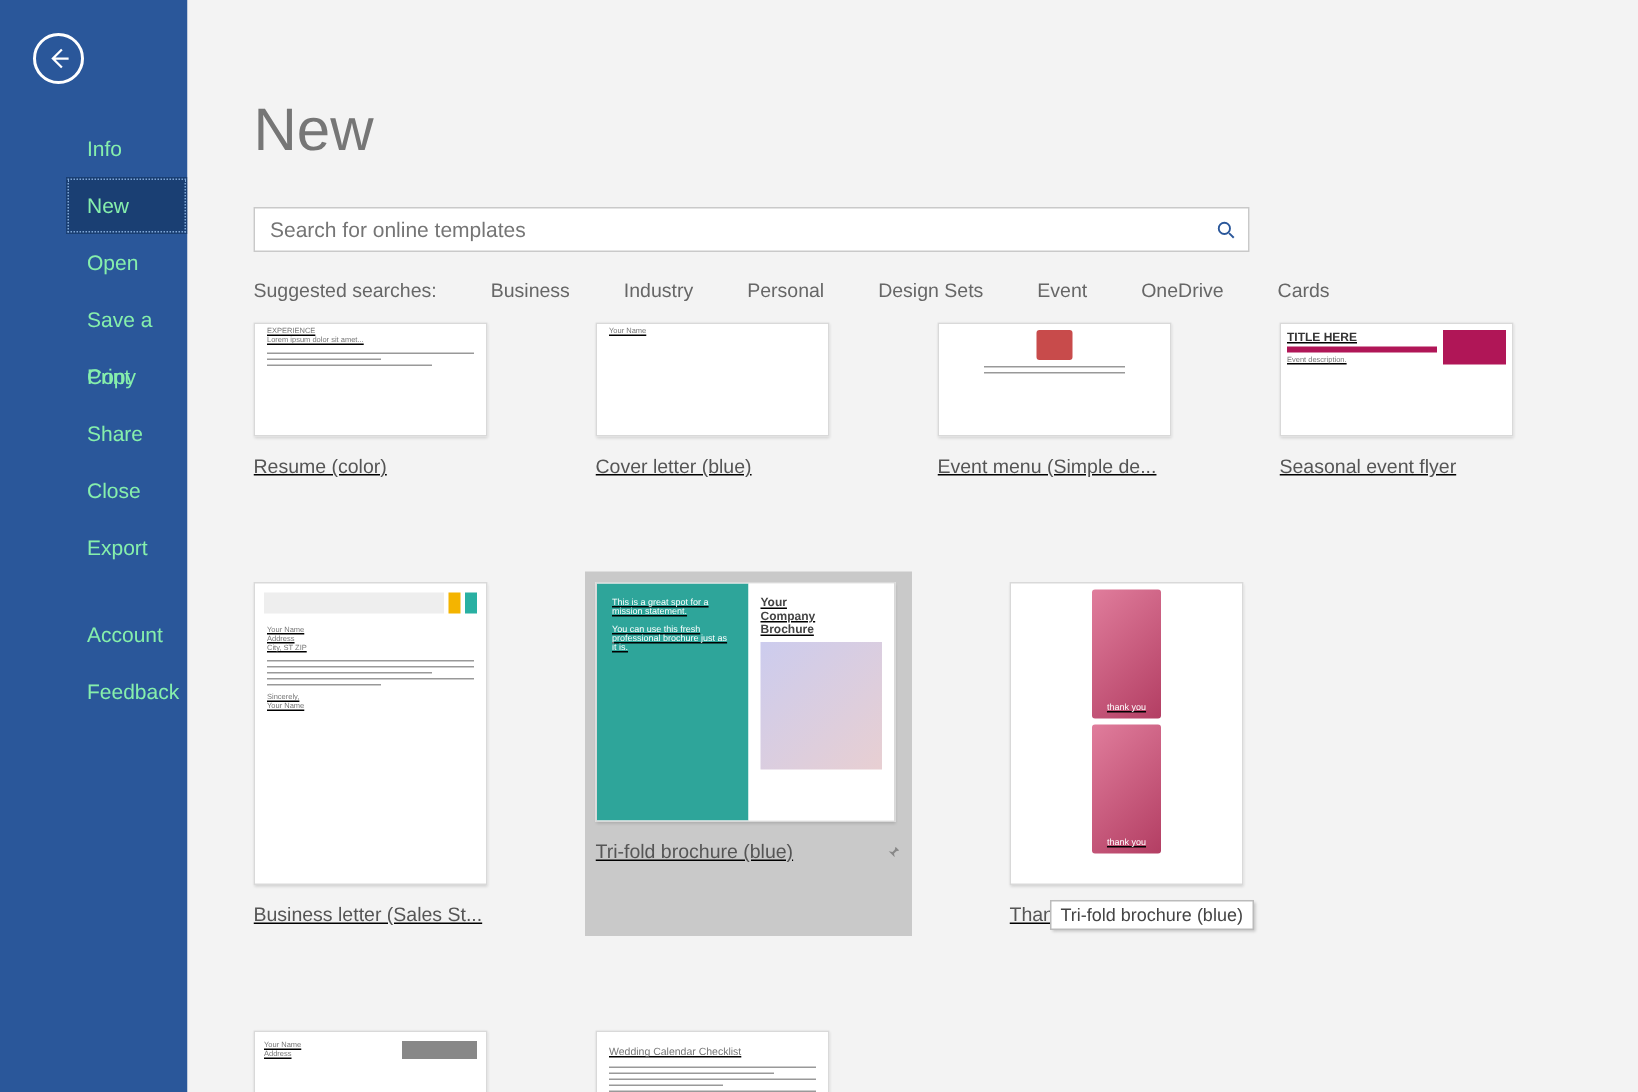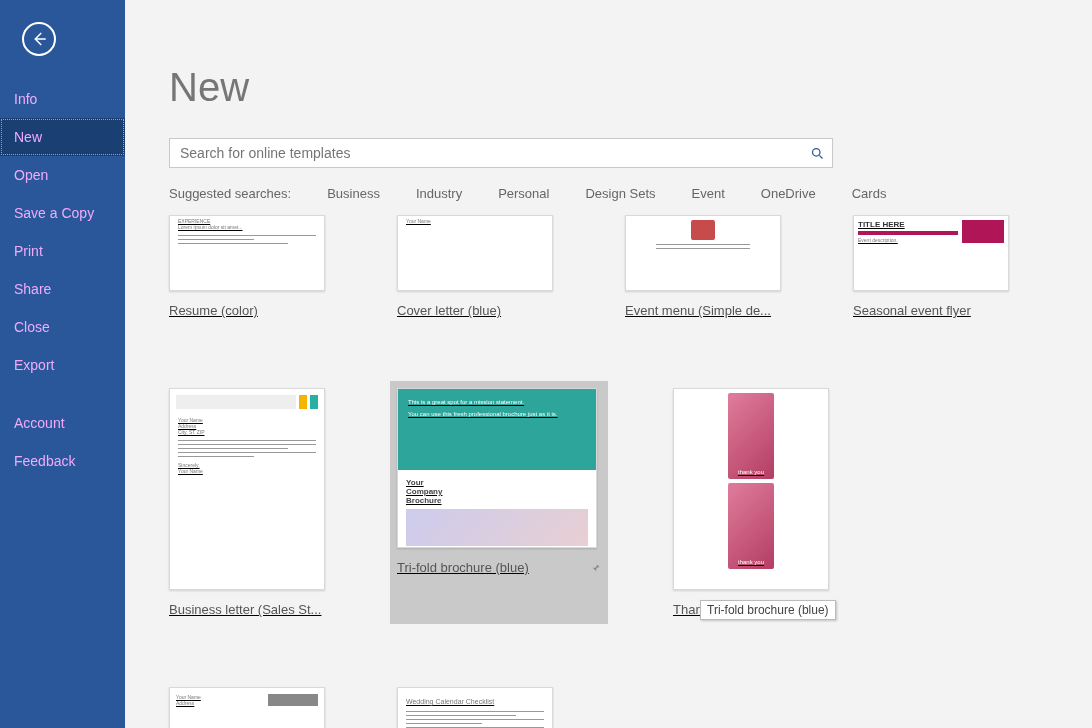--- a/index.html
+++ b/index.html
@@ -4,21 +4,21 @@
 <style>
 * { margin:0; padding:0; box-sizing:border-box; font-family:"Segoe UI",Arial,sans-serif; }
 html,body { width:1092px; height:728px; overflow:hidden; background:#f3f3f3; }
 
 .title-bar { position:absolute; top:0; left:0; right:0; height:28px; text-align:center; font-size:12px; color:#555; line-height:28px; }
 
 .sidebar { position:absolute; top:0; left:0; width:125px; height:728px; background:#2a579a; color:#fff; }
 .back-btn { width:34px; height:34px; margin:22px 0 0 22px; border:2px solid #fff; border-radius:50%; display:flex; align-items:center; justify-content:center; cursor:pointer; }
 .back-btn svg { width:18px; height:18px; fill:none; stroke:#fff; stroke-width:2; }
 .menu { margin-top:24px; display:flex; flex-direction:column; }
-.menu-item { padding:0 14px; height:38px; line-height:38px; font-size:14px; cursor:pointer; color:#f0abfc; }
+.menu-item { padding:0 14px; height:38px; line-height:38px; font-size:14px; cursor:pointer; color:#86efac;margin-left:44px; }
 .menu-item.selected { background:#1a3f73; outline:1px dotted #7fa7d8; outline-offset:-2px; }
 .menu-gap { height:20px; }
 
 .main { position:absolute; left:125px; top:0; right:0; bottom:0; background:#f3f3f3; padding:0 44px; overflow:hidden; }
 .page-title { font-size:40px; font-weight:200; color:#767676; margin-top:65px; }
 
 .search-row { margin-top:28px; display:flex; align-items:center; border:1px solid #c9c9c9; background:#fff; height:30px; width:664px; }
 .search-input { flex:1; border:0; outline:0; font-size:14px; padding:0 10px; color:#666; background:transparent; }
 .search-btn { width:30px; height:28px; display:flex; align-items:center; justify-content:center; cursor:pointer; }
 .search-btn svg { width:15px; height:15px; stroke:#2a579a; fill:none; stroke-width:2; }
@@ -50,21 +50,21 @@
 .thumb-text{font-size:5px;color:#777;line-height:1.2;padding:2px 8px;}
 .seasonal{display:flex;gap:4px;padding:4px;}
 .seasonal .left{flex:1;}
 .seasonal .title{font-size:8px;font-weight:700;color:#333;}
 .seasonal .bar{height:4px;background:#b01657;margin:2px 0;}
 .seasonal .right{width:42px;background:#b01657;}
 .flower{width:46px;height:86px;background:linear-gradient(135deg,#e07d9c,#b33e63);margin:4px auto;border-radius:2px;display:flex;align-items:flex-end;justify-content:center;color:#fff;font-size:6px;padding-bottom:4px;}
 .fax-head{display:flex;justify-content:space-between;padding:6px;}
 .fax-head .logo{width:50px;height:12px;background:#888;}
 .fax-title{font-size:14px;font-weight:900;padding:0 8px;margin-top:36px;}
-.brochure{display:flex;height:100%;flex-direction:column;}
+.brochure{display:flex;height:100%;}
 .brochure .p1{flex:1;background:#2ea59a;padding:10px;color:#fff;font-size:6px;}
 .brochure .p2{flex:1;background:#fff;padding:8px;}
 .brochure .p2 .t{font-size:8px;color:#444;margin-bottom:4px;}
 .brochure .p2 .img{height:60%;background:linear-gradient(135deg,#cce,#e8cfd2);}
 
 .tooltip { position:absolute; left:575px; top:600px; background:#fff; border:1px solid #bbb; font-size:12px; padding:2px 6px; color:#444; box-shadow:1px 1px 2px rgba(0,0,0,.2); }
 </style>
 </head>
 <body>
 

